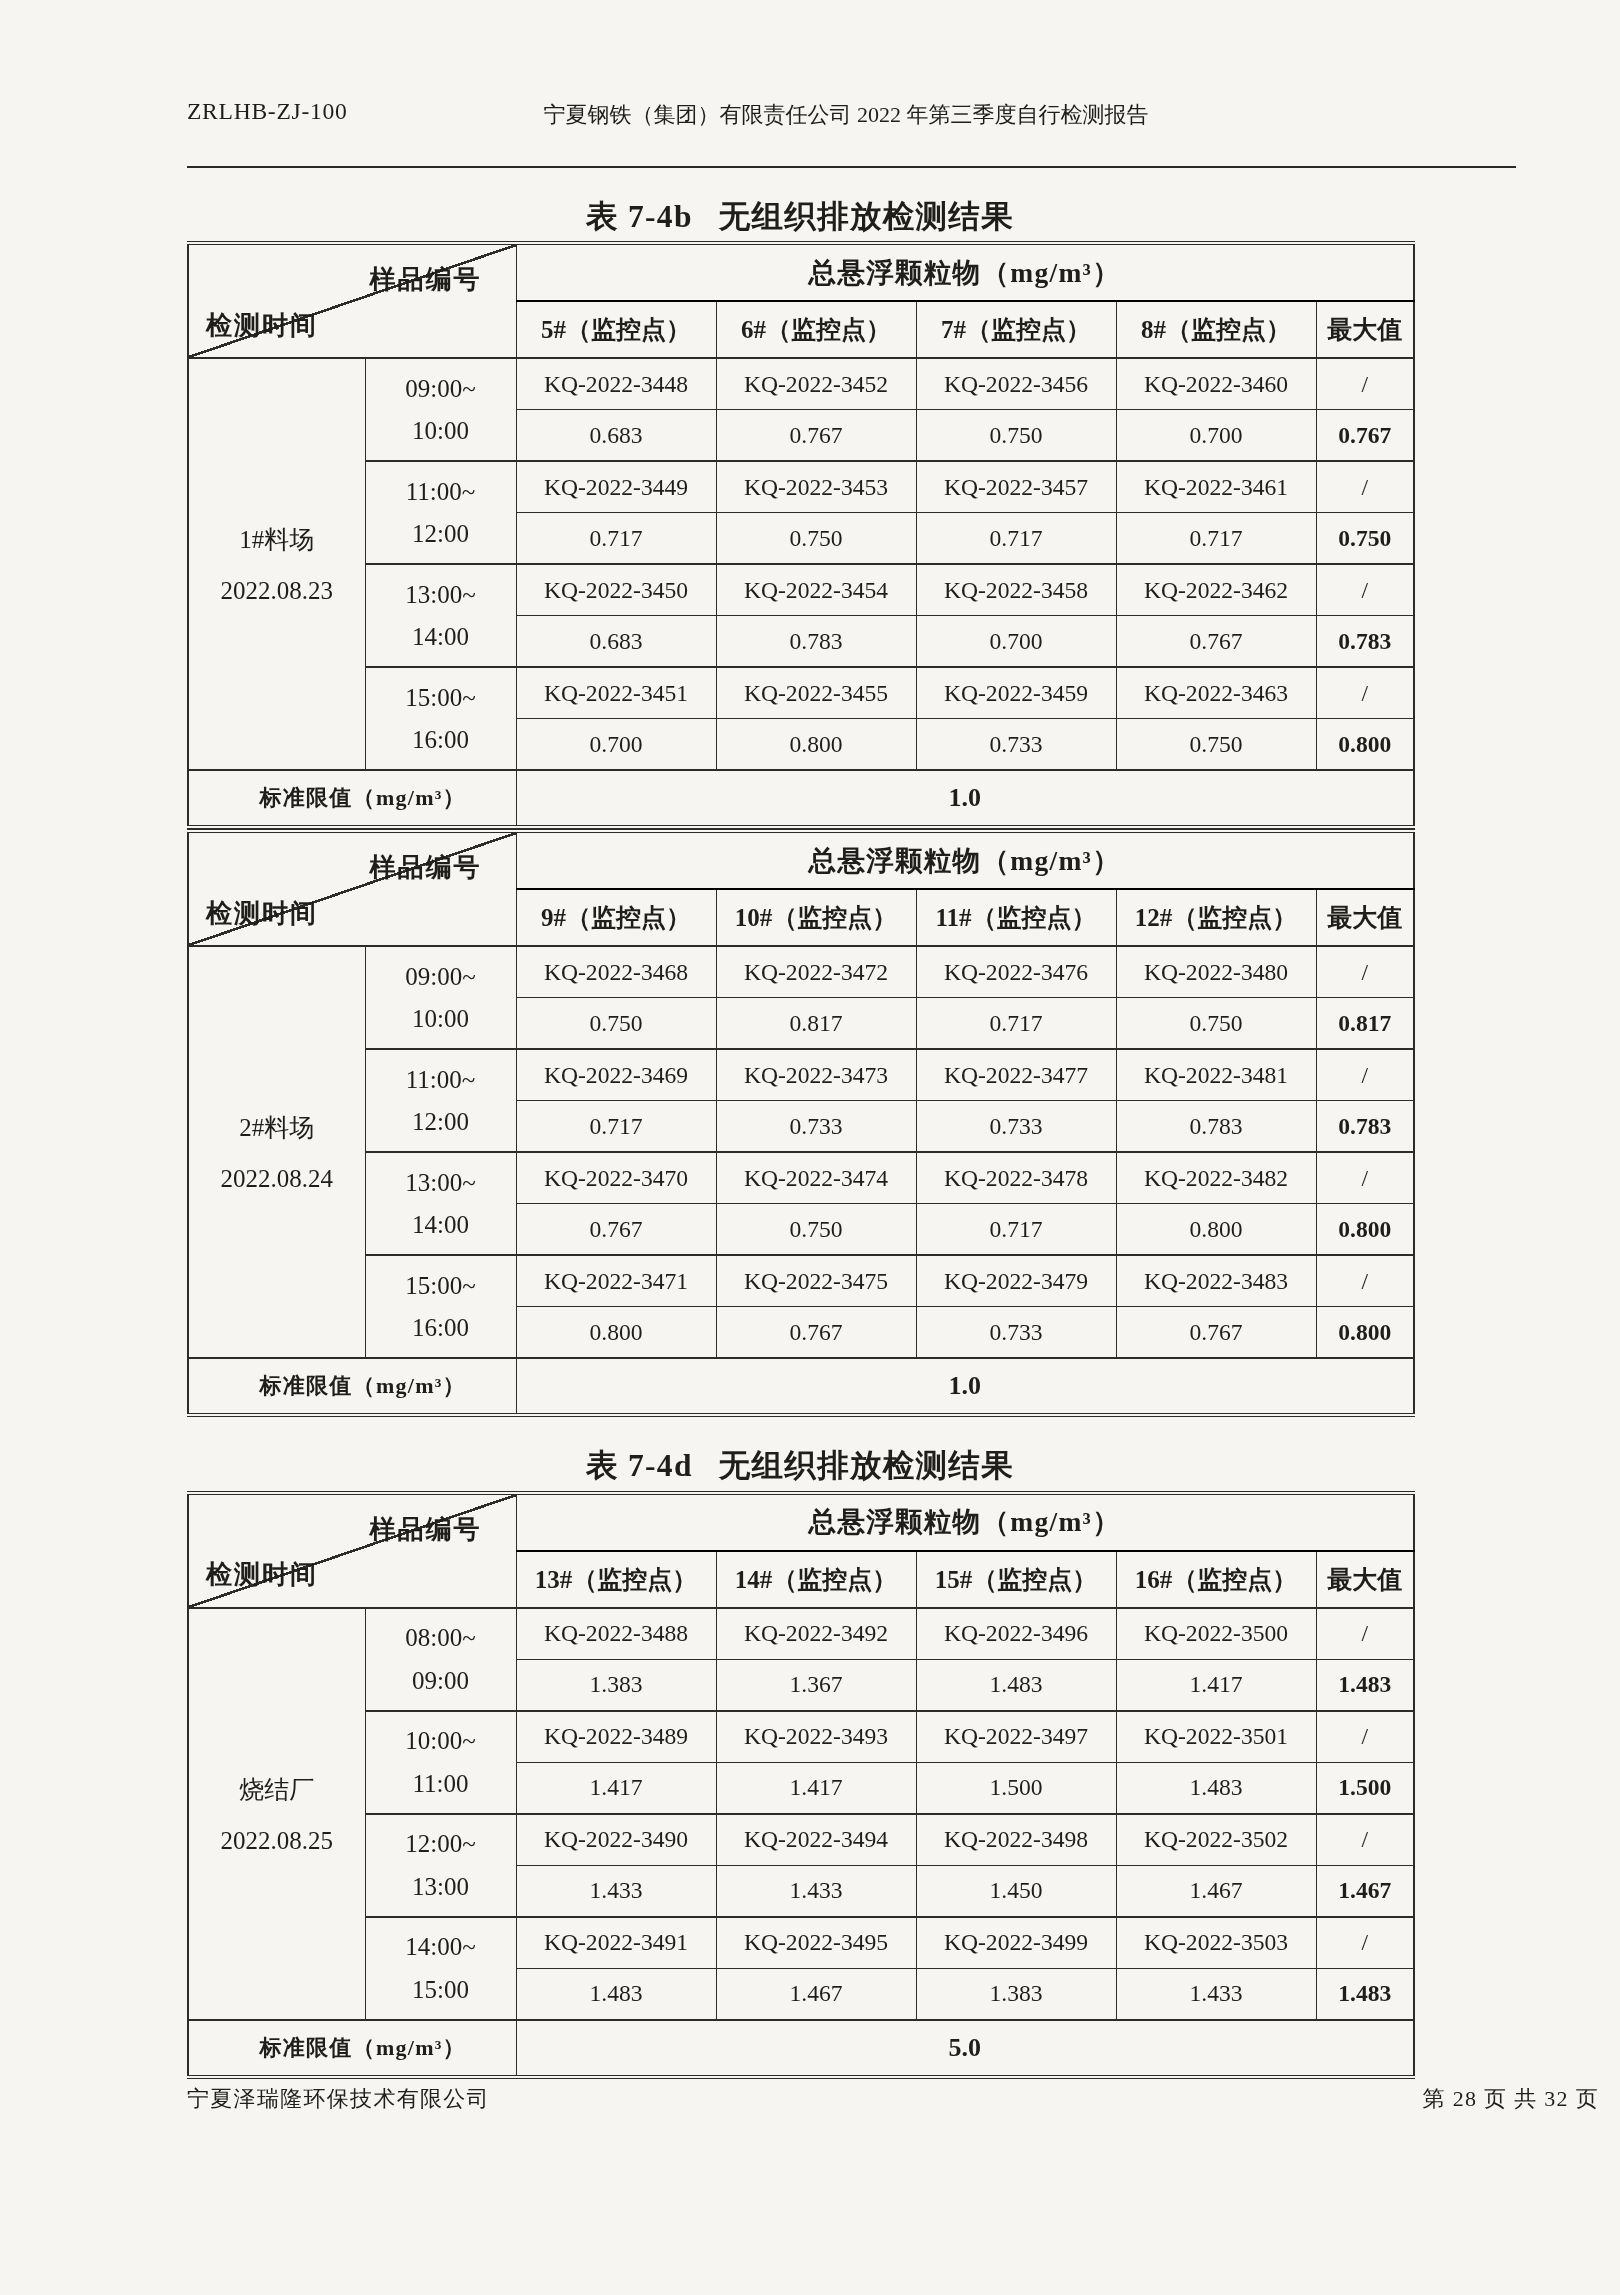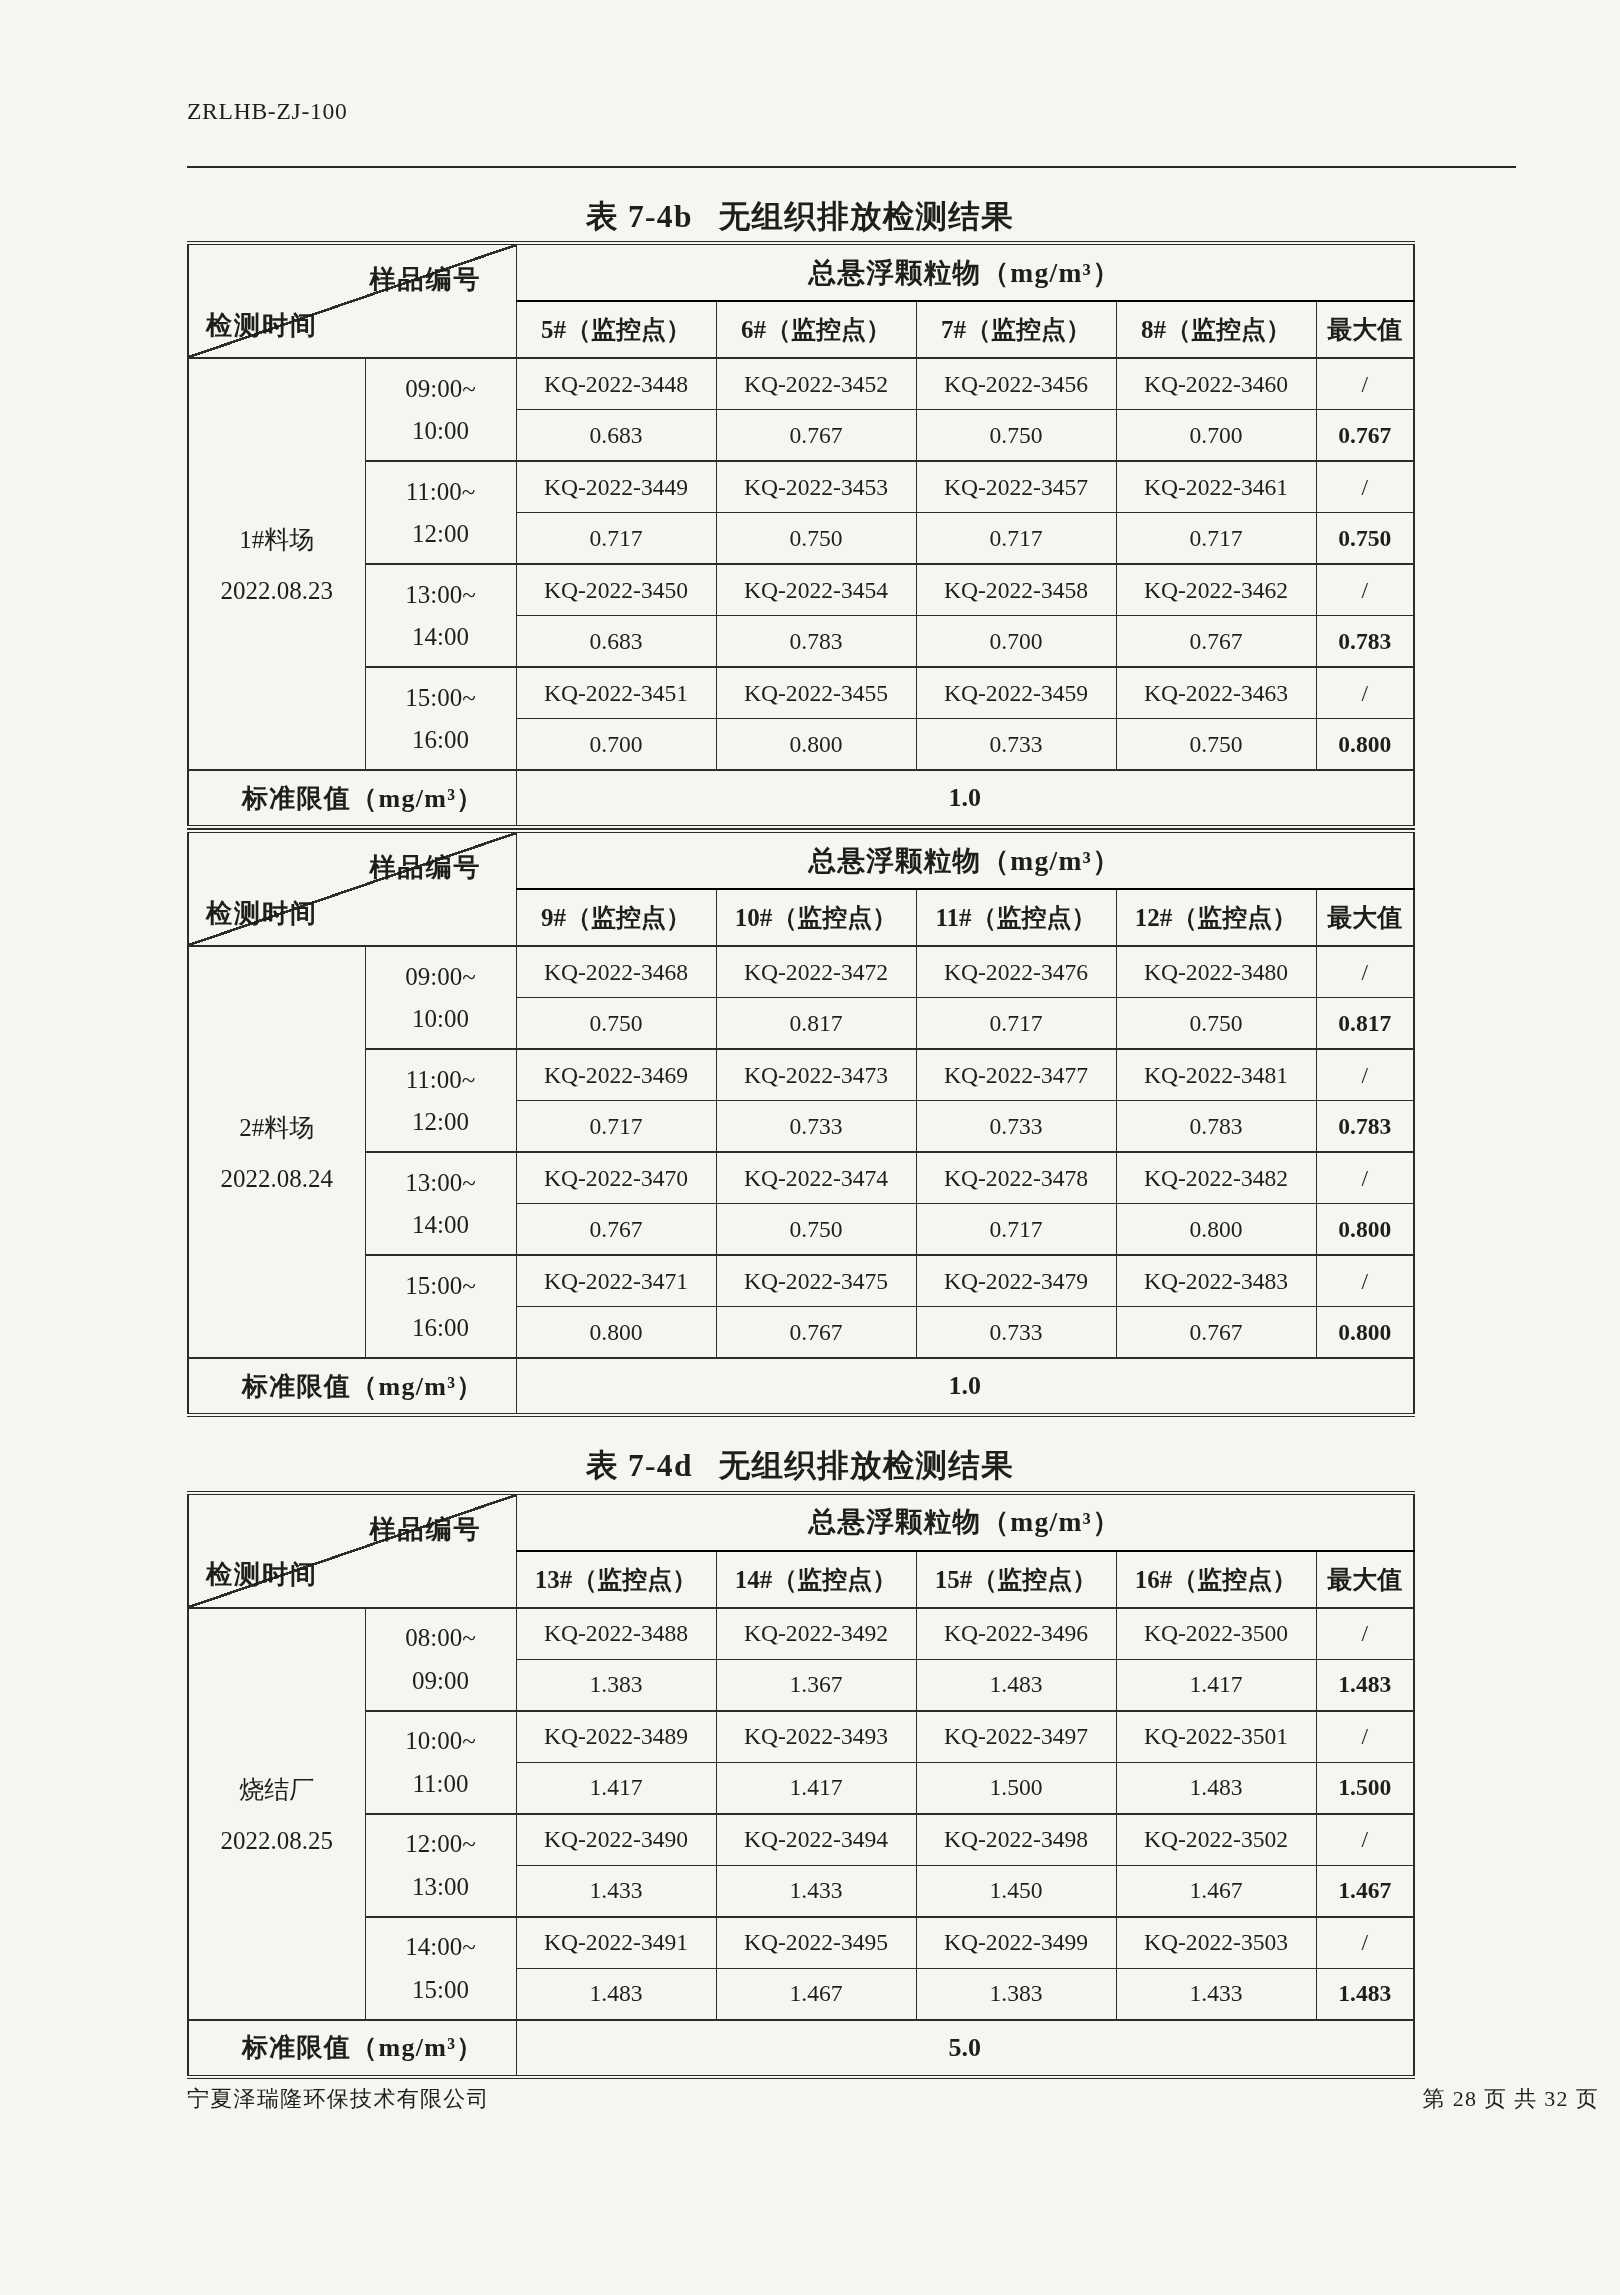--- a/index.html
+++ b/index.html
@@ -38,33 +38,34 @@
   td.diag { position:relative;
     background:linear-gradient(to bottom right, transparent calc(50% - 1.3px), #2e2c29 calc(50% - 1.3px), #2e2c29 calc(50% + 1.3px), transparent calc(50% + 1.3px));
   }
   td.diag .ct { position:absolute; top:17px; right:34px; font-size:26px; font-weight:bold; letter-spacing:2px; }
   td.diag .cb { position:absolute; bottom:14.4px; left:17px; font-size:26px; font-weight:bold; letter-spacing:2px; }
 
   td.place .pl { display:flex; flex-direction:column; gap:21px; align-items:center; font-size:25px; }
   td.time .tm { display:flex; flex-direction:column; gap:14.4px; align-items:center; font-size:25px; }
   td.mx { font-weight:normal; }
   td.mx.b, tr.rv td.mx { font-weight:bold; }
-  tr.rstd td.stdl { font-size:26px; font-weight:bold; letter-spacing:1.3px;padding-left:21px; }
+  tr.rstd td.stdl { font-size:22px; font-weight:bold; letter-spacing:1.3px;padding-left:21px; }
   tr.rstd td.stdv { font-size:26px; font-weight:bold; }
 
   .doc-footer { position:absolute; left:187px; top:2084px; width:1412px; display:flex; justify-content:space-between; font-size:22px; letter-spacing:1.3px;text-align:right; }
 </style>
 </head>
 <body>
 
 <div class="page">
  <div class="content">
 
   <div class="doc-header">
     <span class="doc-code">ZRLHB-ZJ-100</span>
+    <span class="doc-title">宁夏钢铁（集团）有限责任公司 2022 年第三季度自行检测报告</span>
   </div>
   <div class="header-rule"></div>
 
   <div class="tbl-title">
     <span>表 7-4b</span><span class="tsp">无组织排放检测结果</span>
   </div>
   <table class="t">
    <colgroup>
           <col class="w-place">
           <col class="w-time">

